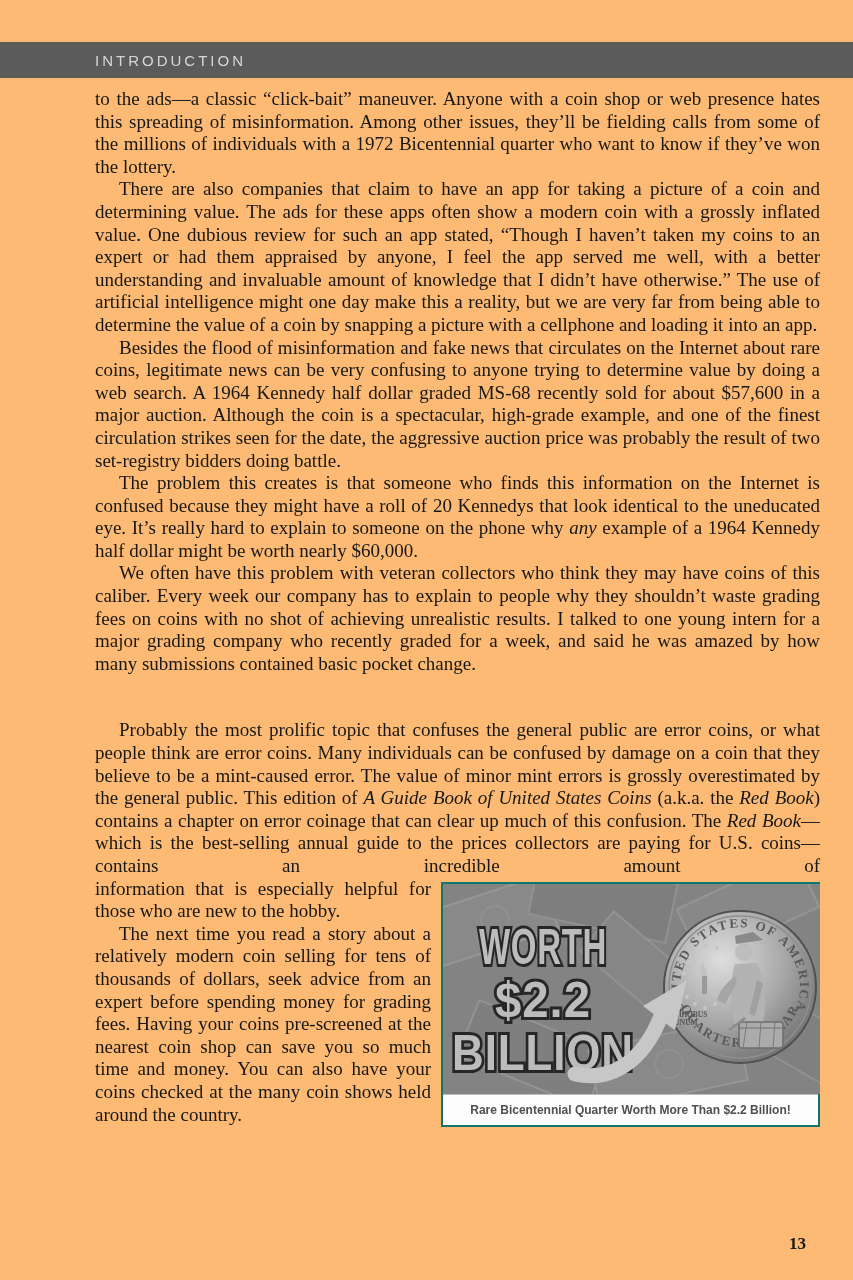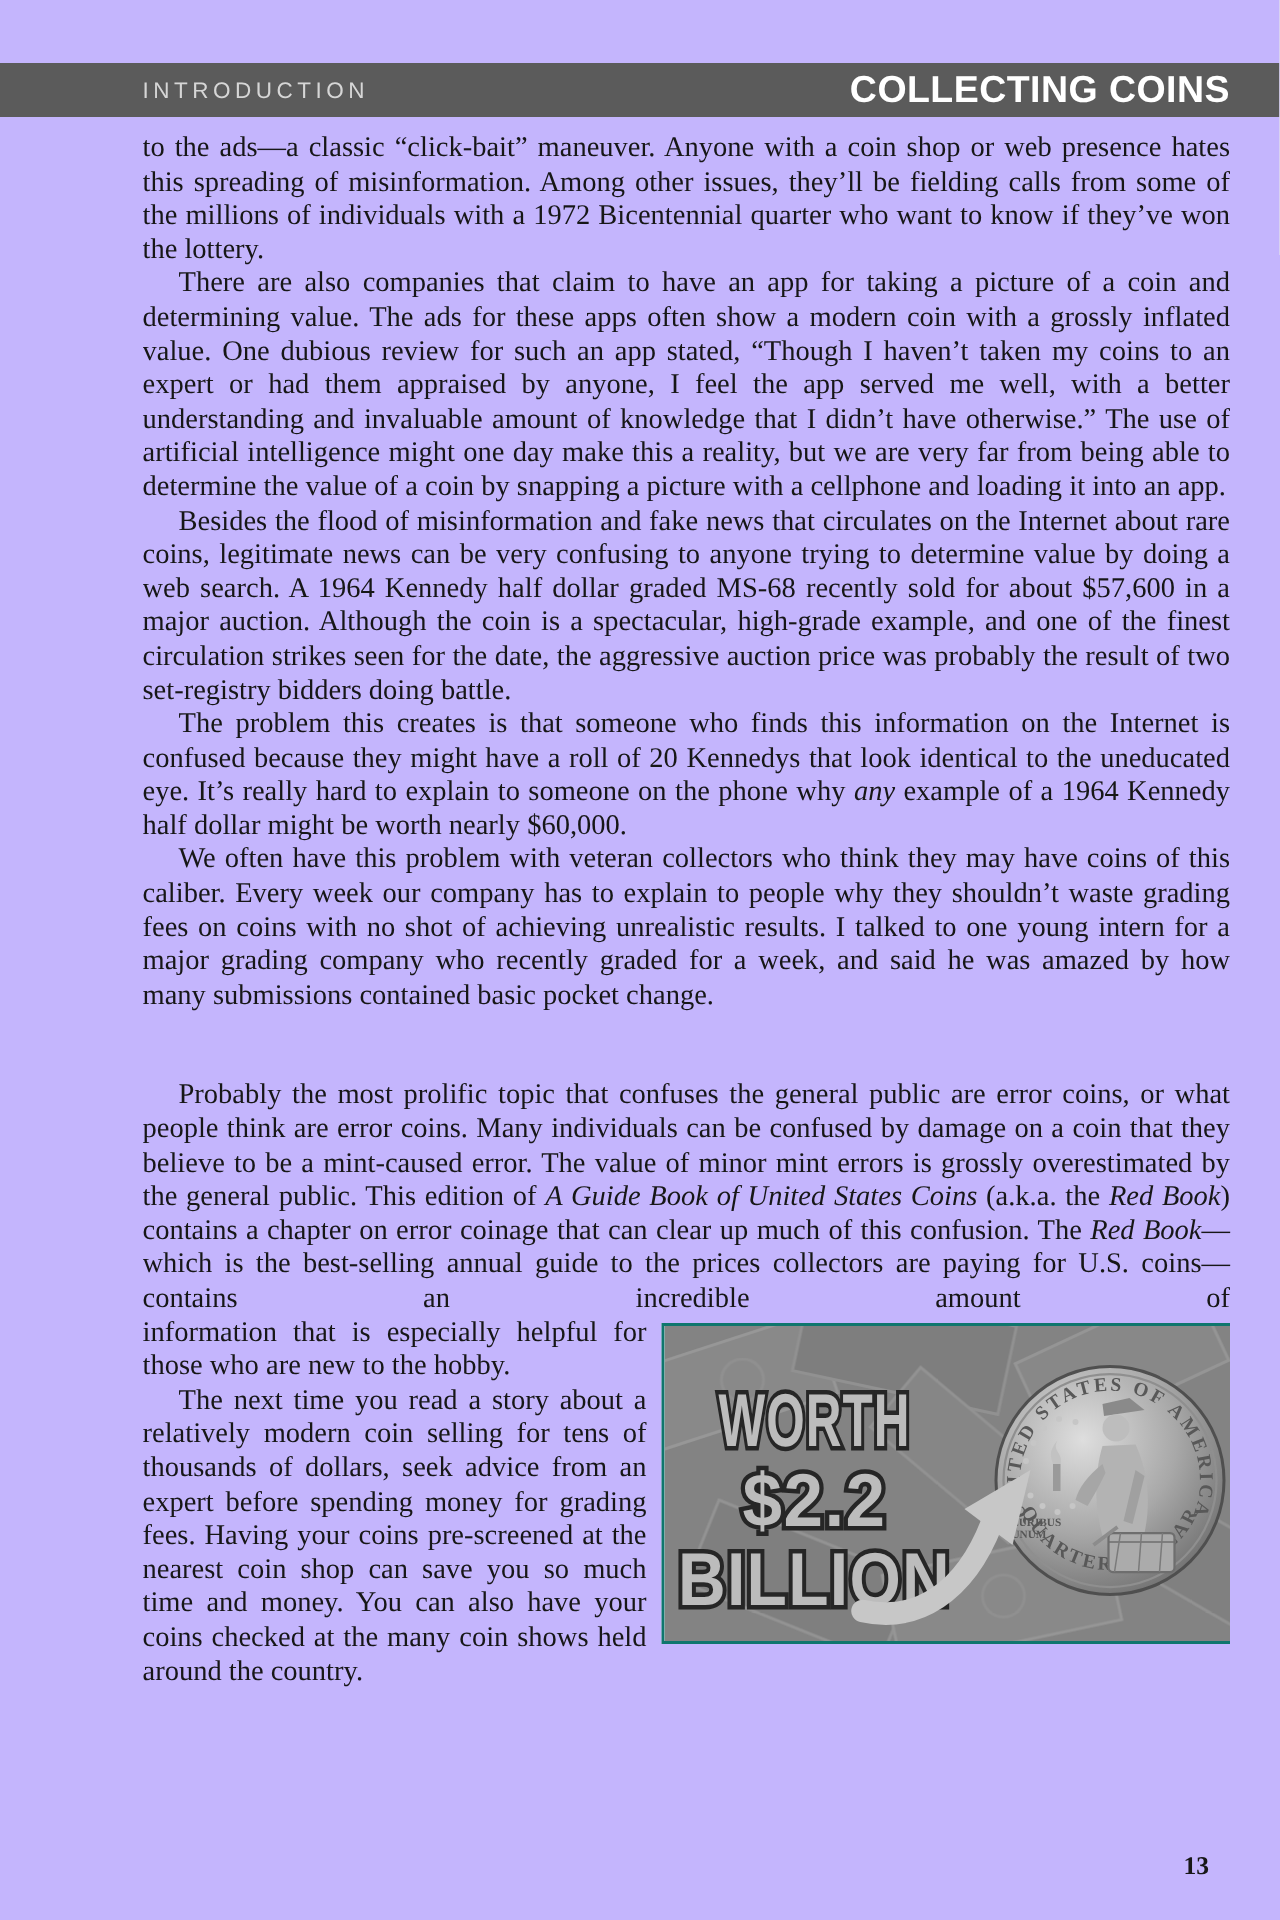--- a/index.html
+++ b/index.html
@@ -1,18 +1,18 @@
 <!DOCTYPE html>
 <html><head>
 <meta charset="utf-8">
 <style>
   html,body { margin:0; padding:0; background:#e8e8e8; }
   .page {
     position:relative; width:853px; height:1280px; margin:0 auto;
-    background:#c4b5fd; overflow:hidden;
+    background:#fdba74; overflow:hidden;
     font-family:"Liberation Serif", serif; color:#171717;
   }
   
   .header-bar {
     position:absolute; left:0; top:42px; width:853px; height:36px;
     background:#5b5b5b; box-sizing:border-box;
     display:flex; align-items:center; justify-content:space-between;
     padding:0 33px 0 95px;
   }
   .header-section {
@@ -65,21 +65,20 @@
     font-family:"Liberation Serif", serif; font-weight:bold; fill:#565656;
   }
 </style>
 </head>
 <body>
 
 <div class="page">
 
   <div class="header-bar">
     <span class="header-section">INTRODUCTION</span>
-    <span class="header-title">COLLECTING COINS</span>
   </div>
 
   <div class="content">
     <p class="para">to the ads—a classic “click-bait” maneuver. Anyone with a coin shop or web presence hates this spreading of misinformation. Among other issues, they’ll be fielding calls from some of the millions of individuals with a 1972 Bicentennial quarter who want to know if they’ve won the lottery.</p>
     <p class="para indent">There are also companies that claim to have an app for taking a picture of a coin and determining value. The ads for these apps often show a modern coin with a grossly inflated value. One dubious review for such an app stated, “Though I haven’t taken my coins to an expert or had them appraised by anyone, I feel the app served me well, with a better understanding and invaluable amount of knowledge that I didn’t have otherwise.” The use of artificial intelligence might one day make this a reality, but we are very far from being able to determine the value of a coin by snapping a picture with a cellphone and loading it into an app.</p>
     <p class="para indent">Besides the flood of misinformation and fake news that circulates on the Internet about rare coins, legitimate news can be very confusing to anyone trying to determine value by doing a web search. A 1964 Kennedy half dollar graded MS-68 recently sold for about $57,600 in a major auction. Although the coin is a spectacular, high-grade example, and one of the finest circulation strikes seen for the date, the aggressive auction price was probably the result of two set-registry bidders doing battle.</p>
     <p class="para indent"><span>The problem this creates is that someone who finds this information on the Internet is confused because they might have a roll of 20 Kennedys that look identical to the uneducated eye. It’s really hard to explain to someone on the phone why </span><i>any</i><span> example of a 1964 Kennedy half dollar might be worth nearly $60,000.</span></p>
     <p class="para indent">We often have this problem with veteran collectors who think they may have coins of this caliber. Every week our company has to explain to people why they shouldn’t waste grading fees on coins with no shot of achieving unrealistic results. I talked to one young intern for a major grading company who recently graded for a week, and said he was amazed by how many submissions contained basic pocket change.</p>
     <p class="para indent cont"><span>Probably the most prolific topic that confuses the general public are error coins, or what people think are error coins. Many individuals can be confused by damage on a coin that they believe to be a mint-caused error. The value of minor mint errors is grossly overestimated by the general public. This edition of </span><i>A Guide Book of United States Coins</i><span> (a.k.a. the </span><i>Red Book</i><span>) contains a chapter on error coinage that can clear up much of this confusion. The </span><i>Red Book</i><span>—which is the best-selling annual guide to the prices collectors are paying for U.S. coins—contains an incredible amount of</span></p>
 
@@ -159,20 +158,21 @@
               <tspan x="243" dy="0">E PLURIBUS</tspan>
               <tspan x="243" dy="8">UNUM</tspan>
             </text>
           </g>
 
           <g>
             <path d="M 132,190 C 168,198 200,178 218,132" fill="none" stroke="#c7c7c7" stroke-width="15" stroke-linecap="round"></path>
             <polygon points="200,122 244,96 232,146" fill="#c7c7c7"></polygon>
           </g>
         </svg>
+        <div class="ad-strip">Rare Bicentennial Quarter Worth More Than $2.2 Billion!</div>
       </div>
     </figure>
 
     <p class="para">information that is especially helpful for those who are new to the hobby.</p>
     <p class="para indent">The next time you read a story about a relatively modern coin selling for tens of thousands of dollars, seek advice from an expert before spending money for grading fees. Having your coins pre-screened at the nearest coin shop can save you so much time and money. You can also have your coins checked at the many coin shows held around the country.</p>
   </div>
 
   <div class="page-number">13</div>
 
 </div>

